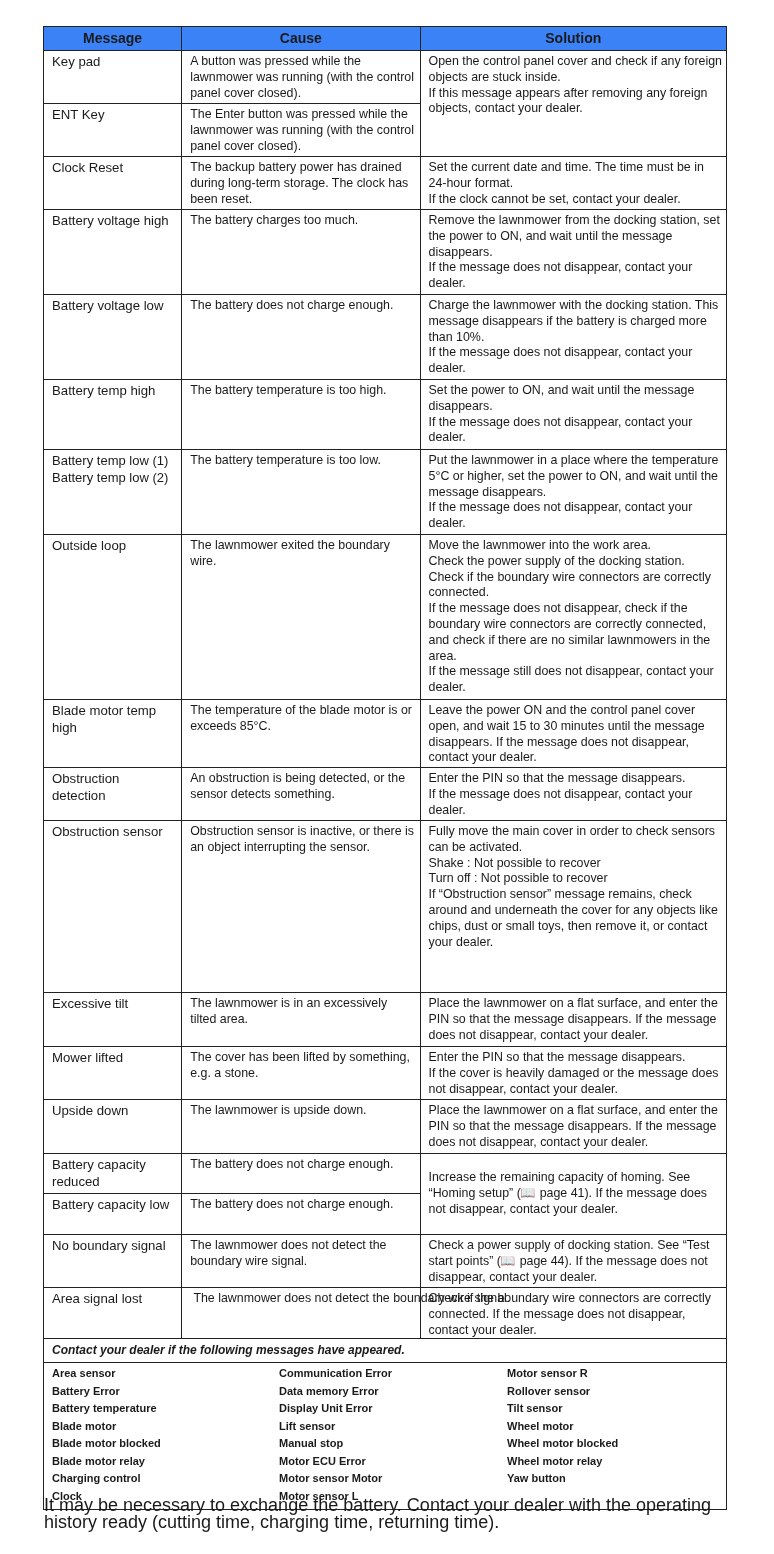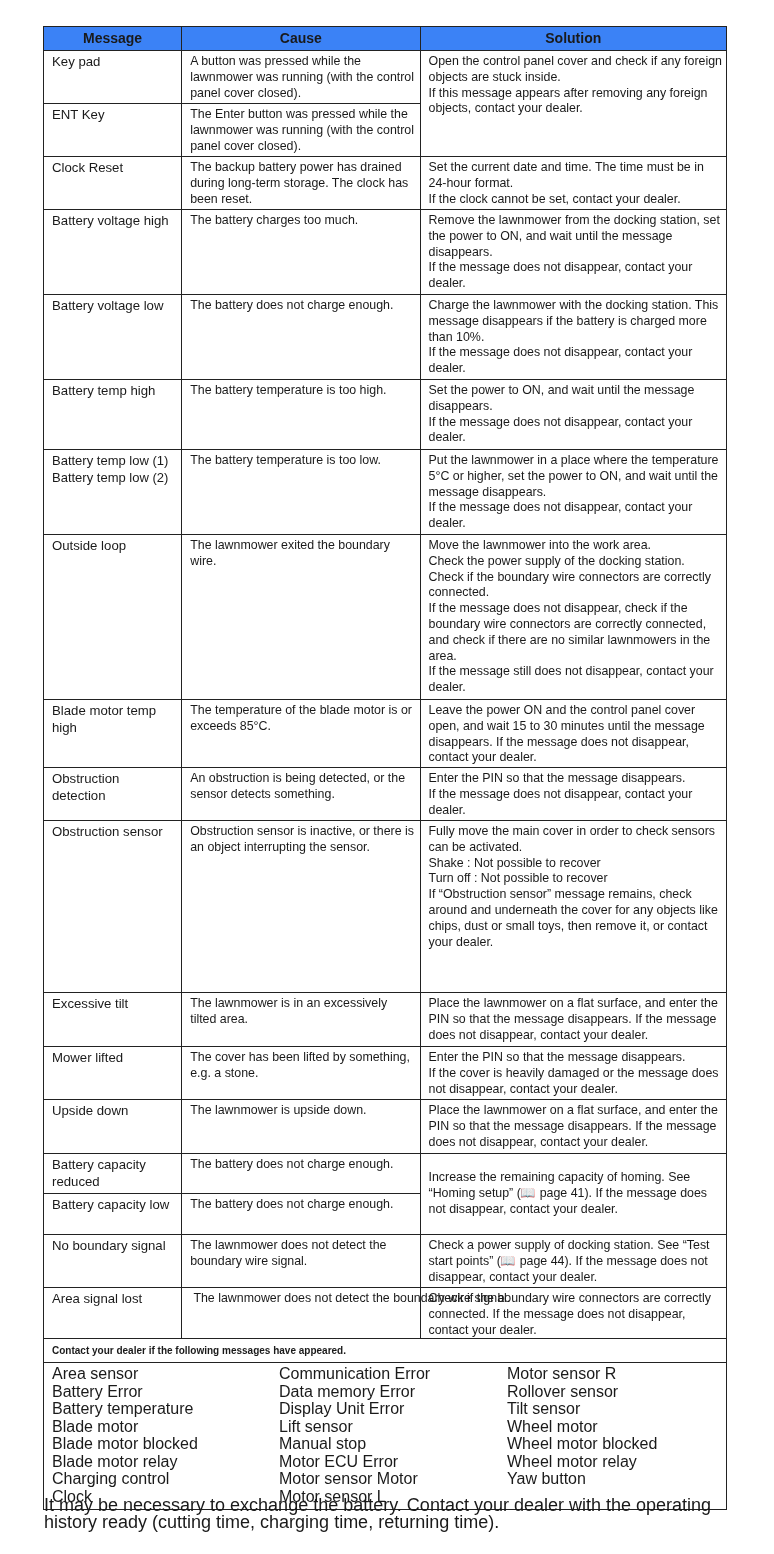--- a/index.html
+++ b/index.html
@@ -7,23 +7,23 @@
   .tbl { position: absolute; left: 43px; top: 26px; width: 684px; border-collapse: collapse; table-layout: fixed; }
   .tbl td, .tbl th { border: 1px solid #222; vertical-align: top; padding: 0; }
   .tbl th { background: #3b82f6; font-size: 14px; font-weight: bold; height: 23px; line-height: 23px; text-align: center; }
   .c1 { width: 138px; }
   .c2 { width: 238px; }
   .c3 { width: 306px; }
   .msg { font-weight: normal; font-size: 13.2px; line-height: 17px; padding: 2px 6px 0 8px !important; }
   .msg.small { font-size: 13px; line-height: 17px; }
   .txt { font-size: 12.4px; line-height: 15.8px; padding: 3px 4px 0 8px !important; white-space: pre-line; }
   .mid { vertical-align: middle !important; padding-top: 0 !important; }
-  .contact { font-weight: bold; font-size: 10px; padding: 3px 8px !important; height: 17px; line-height: 17px; }
+  .contact { font-weight: bold; font-size: 12px; padding: 3px 8px !important; height: 17px; line-height: 17px; font-style: italic; }
   .grid { display: grid; grid-template-columns: 227px 228px 220px; padding: 2px 8px 4px 8px; }
-  .grid div { font-weight: normal; font-size: 16px; line-height: 17.5px; }
+  .grid div { font-weight: bold; font-size: 11px; line-height: 17.5px; }
   .footer { position: absolute; left: 44px; top: 1479px; width: 690px; font-size: 18px; line-height: 17px; }
 </style>
 </head>
 <body>
 
 <table class="tbl">
   <colgroup>
       <col class="c1">
       <col class="c2">
       <col class="c3">

